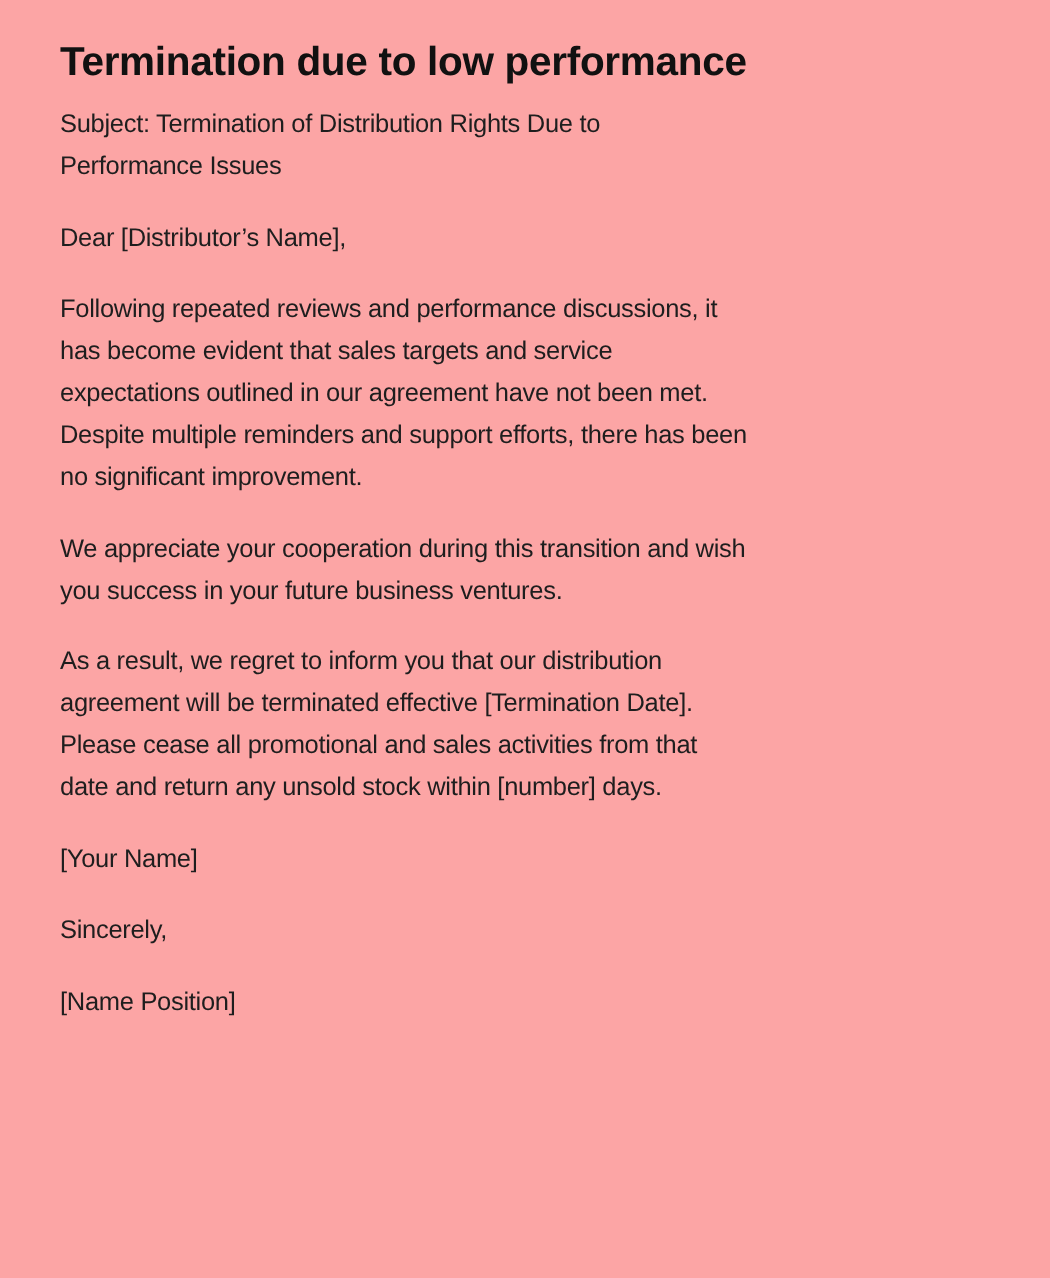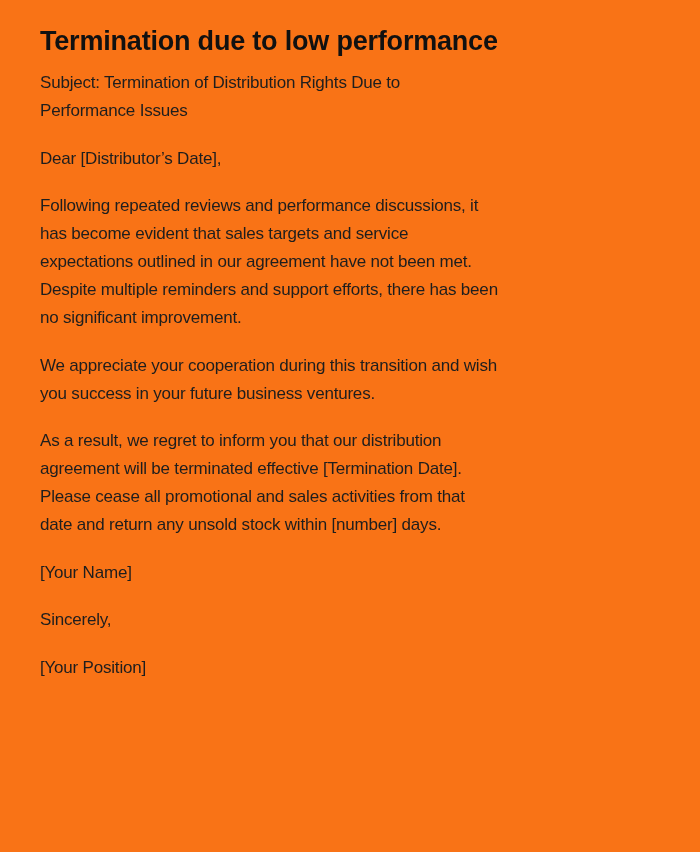--- a/index.html
+++ b/index.html
@@ -10,21 +10,21 @@
   body {
     width: 700px;
     height: 852px;
     overflow: hidden;
   }
   .page {
     box-sizing: border-box;
     width: 700px;
     height: 852px;
     padding: 22px 40px 0 40px;
-    background: #f97316;
+    background: #fca5a5;
     font-family: "Liberation Sans", "DejaVu Sans", sans-serif;
     color: #1e1e1e;
   }
   .doc-title {
     margin: 0 0 9px 0;
     font-size: 27px;
     line-height: 38px;
     font-weight: 700;
     color: #111111;
     letter-spacing: -0.2px;
@@ -41,34 +41,34 @@
 </style>
 </head>
 <body>
 
 <div class="page">
   <h1 class="doc-title">Termination due to low performance</h1>
 
   <p class="para">Subject: Termination of Distribution Rights Due to
 Performance Issues</p>
 
-  <p class="para">Dear [Distributor’s Date],</p>
+  <p class="para">Dear [Distributor’s Name],</p>
 
   <p class="para">Following repeated reviews and performance discussions, it
 has become evident that sales targets and service
 expectations outlined in our agreement have not been met.
 Despite multiple reminders and support efforts, there has been
 no significant improvement.</p>
 
   <p class="para">We appreciate your cooperation during this transition and wish
 you success in your future business ventures.</p>
 
   <p class="para">As a result, we regret to inform you that our distribution
 agreement will be terminated effective [Termination Date].
 Please cease all promotional and sales activities from that
 date and return any unsold stock within [number] days.</p>
 
   <p class="para">[Your Name]</p>
 
   <p class="para">Sincerely,</p>
 
-  <p class="para">[Your Position]</p>
+  <p class="para">[Name Position]</p>
 </div>
 
 </body></html>

